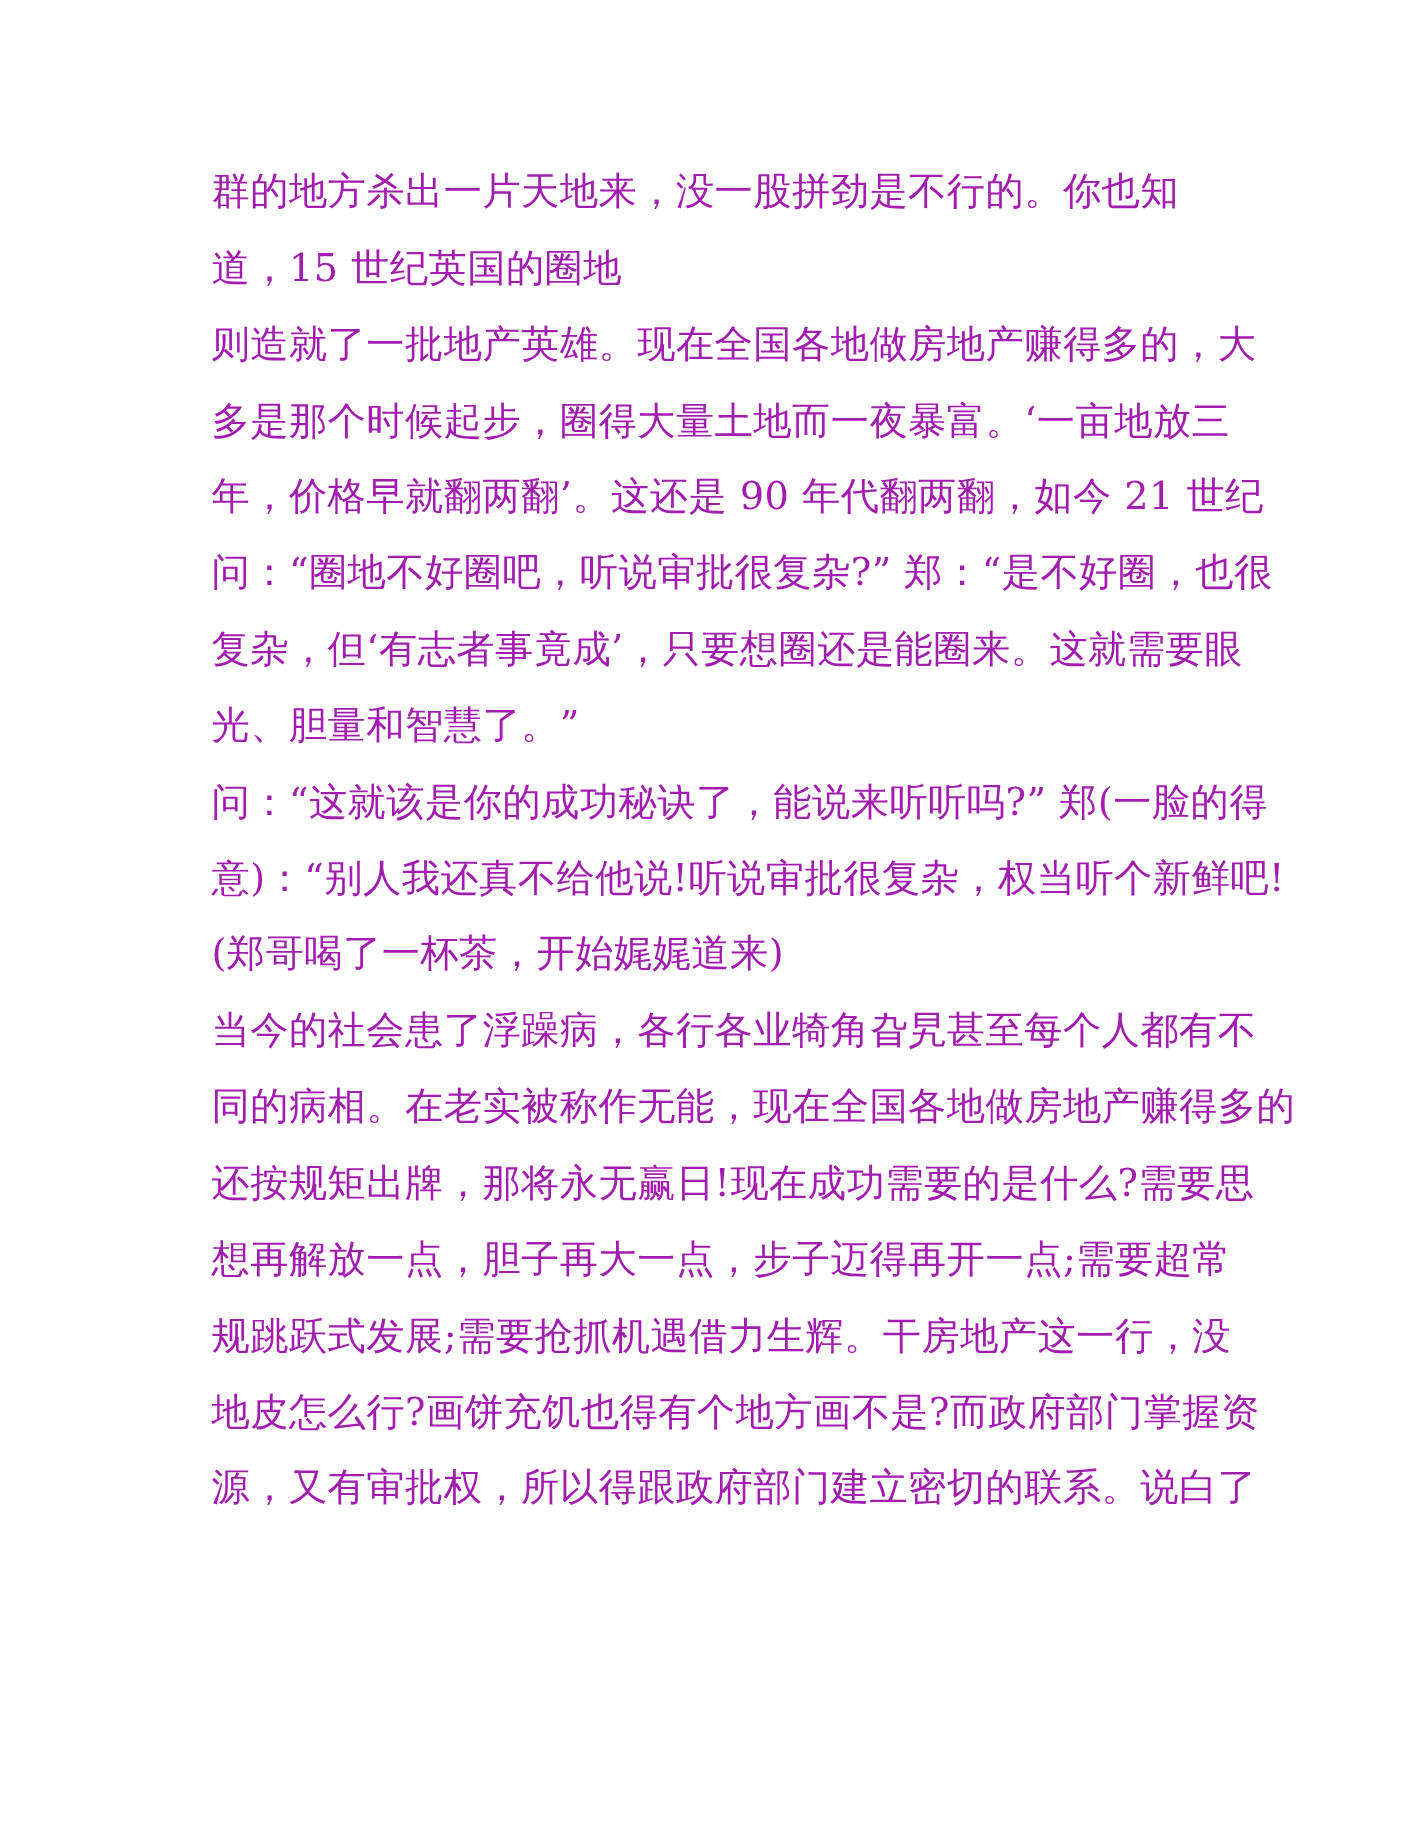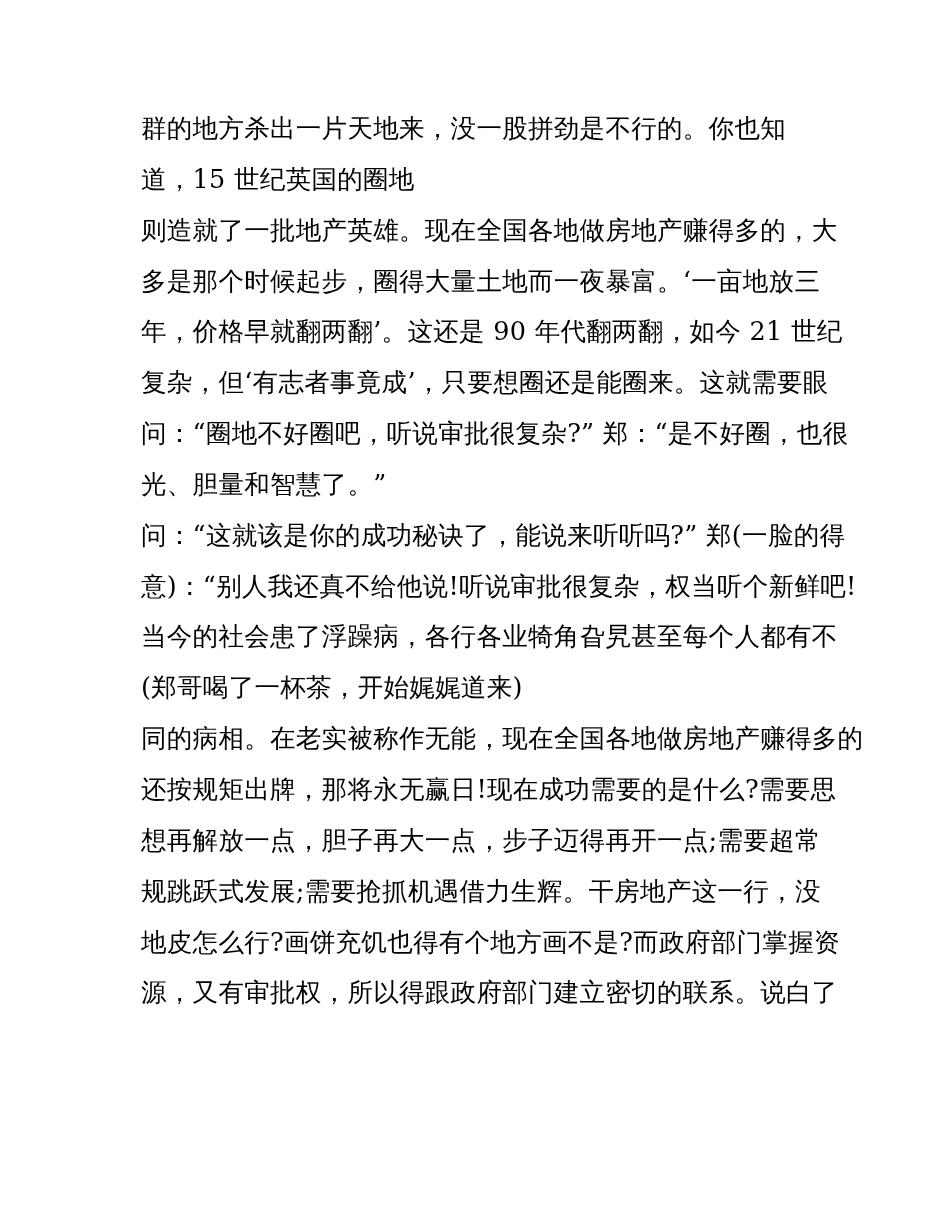--- a/index.html
+++ b/index.html
@@ -26,42 +26,42 @@
       left: 141px;
       top: 103px;
       width: 680px;
     }
     .line {
       display: block;
       height: 50.85px;
       line-height: 50.85px;
       font-family: "DejaVu Serif", "Liberation Serif", serif;
       font-size: 25.5px;
-      color: #000000;
+      color: #a21caf;
       white-space: nowrap;
       letter-spacing: 0.3px;
     }
   </style>
 </head>
 <body>
 
 <div class="page">
   <div class="text-block">
     <span class="line">群的地方杀出一片天地来，没一股拼劲是不行的。你也知</span>
     <span class="line">道，15 世纪英国的圈地</span>
     <span class="line">则造就了一批地产英雄。现在全国各地做房地产赚得多的，大</span>
     <span class="line">多是那个时候起步，圈得大量土地而一夜暴富。‘一亩地放三</span>
     <span class="line">年，价格早就翻两翻’。这还是 90 年代翻两翻，如今 21 世纪</span>
+    <span class="line">问：“圈地不好圈吧，听说审批很复杂?” 郑：“是不好圈，也很</span>
     <span class="line">复杂，但‘有志者事竟成’，只要想圈还是能圈来。这就需要眼</span>
-    <span class="line">问：“圈地不好圈吧，听说审批很复杂?” 郑：“是不好圈，也很</span>
     <span class="line">光、胆量和智慧了。”</span>
     <span class="line">问：“这就该是你的成功秘诀了，能说来听听吗?” 郑(一脸的得</span>
     <span class="line">意)：“别人我还真不给他说!听说审批很复杂，权当听个新鲜吧!</span>
+    <span class="line">(郑哥喝了一杯茶，开始娓娓道来)</span>
     <span class="line">当今的社会患了浮躁病，各行各业犄角旮旯甚至每个人都有不</span>
-    <span class="line">(郑哥喝了一杯茶，开始娓娓道来)</span>
     <span class="line">同的病相。在老实被称作无能，现在全国各地做房地产赚得多的</span>
     <span class="line">还按规矩出牌，那将永无赢日!现在成功需要的是什么?需要思</span>
     <span class="line">想再解放一点，胆子再大一点，步子迈得再开一点;需要超常</span>
     <span class="line">规跳跃式发展;需要抢抓机遇借力生辉。干房地产这一行，没</span>
     <span class="line">地皮怎么行?画饼充饥也得有个地方画不是?而政府部门掌握资</span>
     <span class="line">源，又有审批权，所以得跟政府部门建立密切的联系。说白了</span>
   </div>
 </div>
 
 </body></html>

